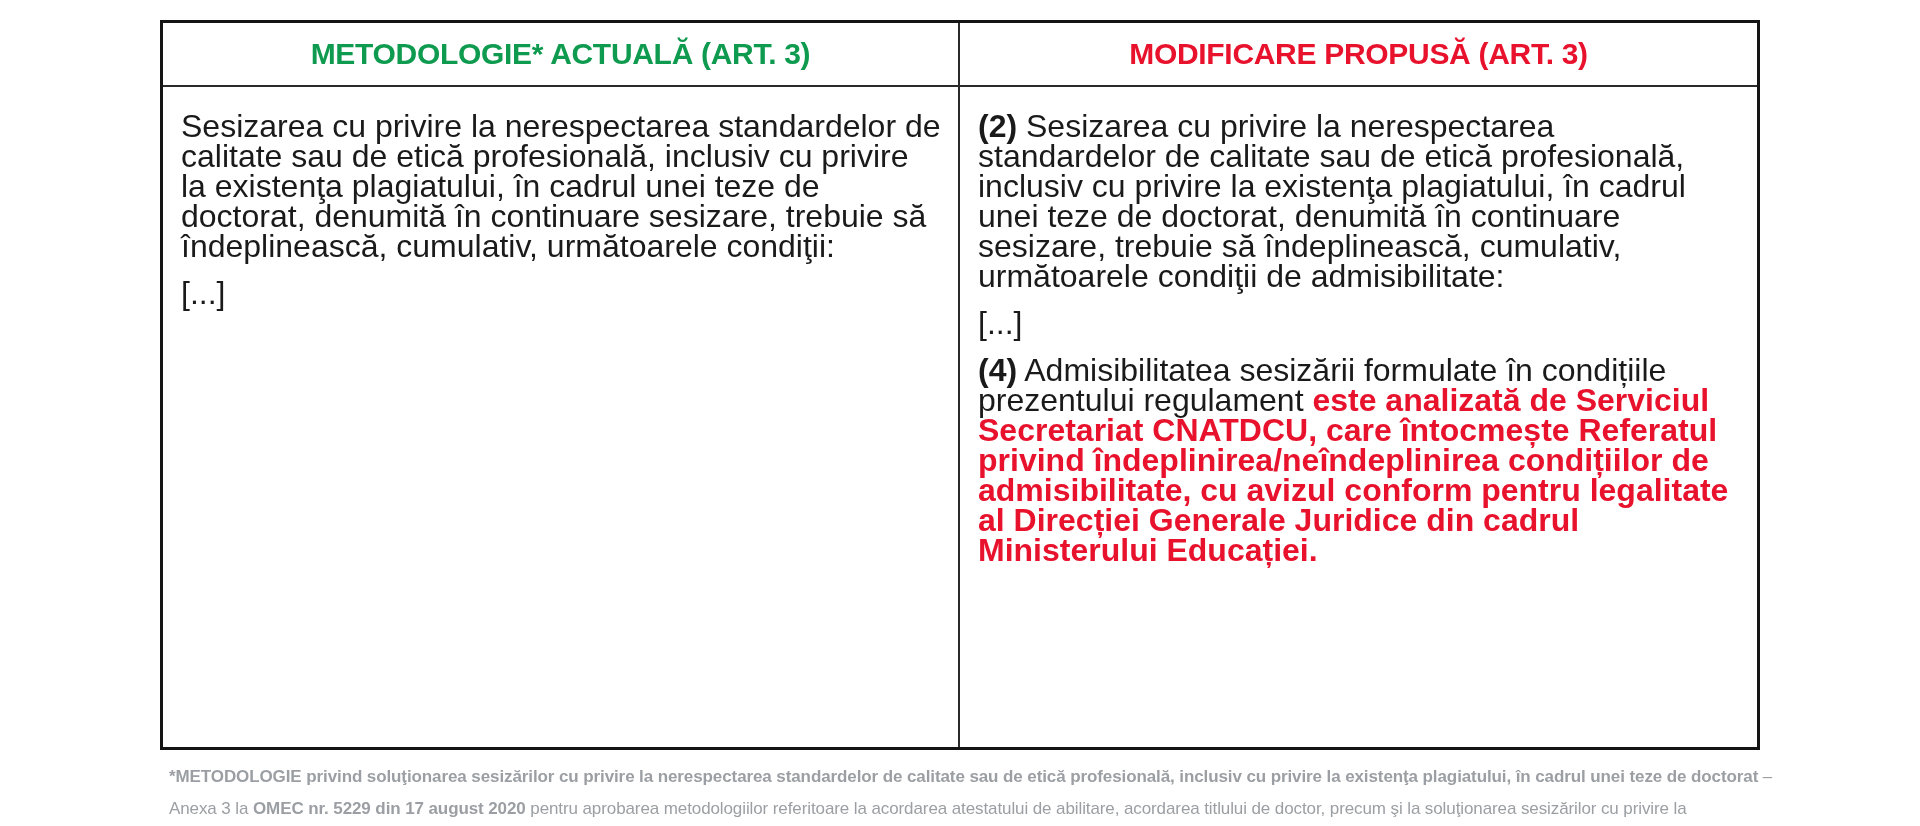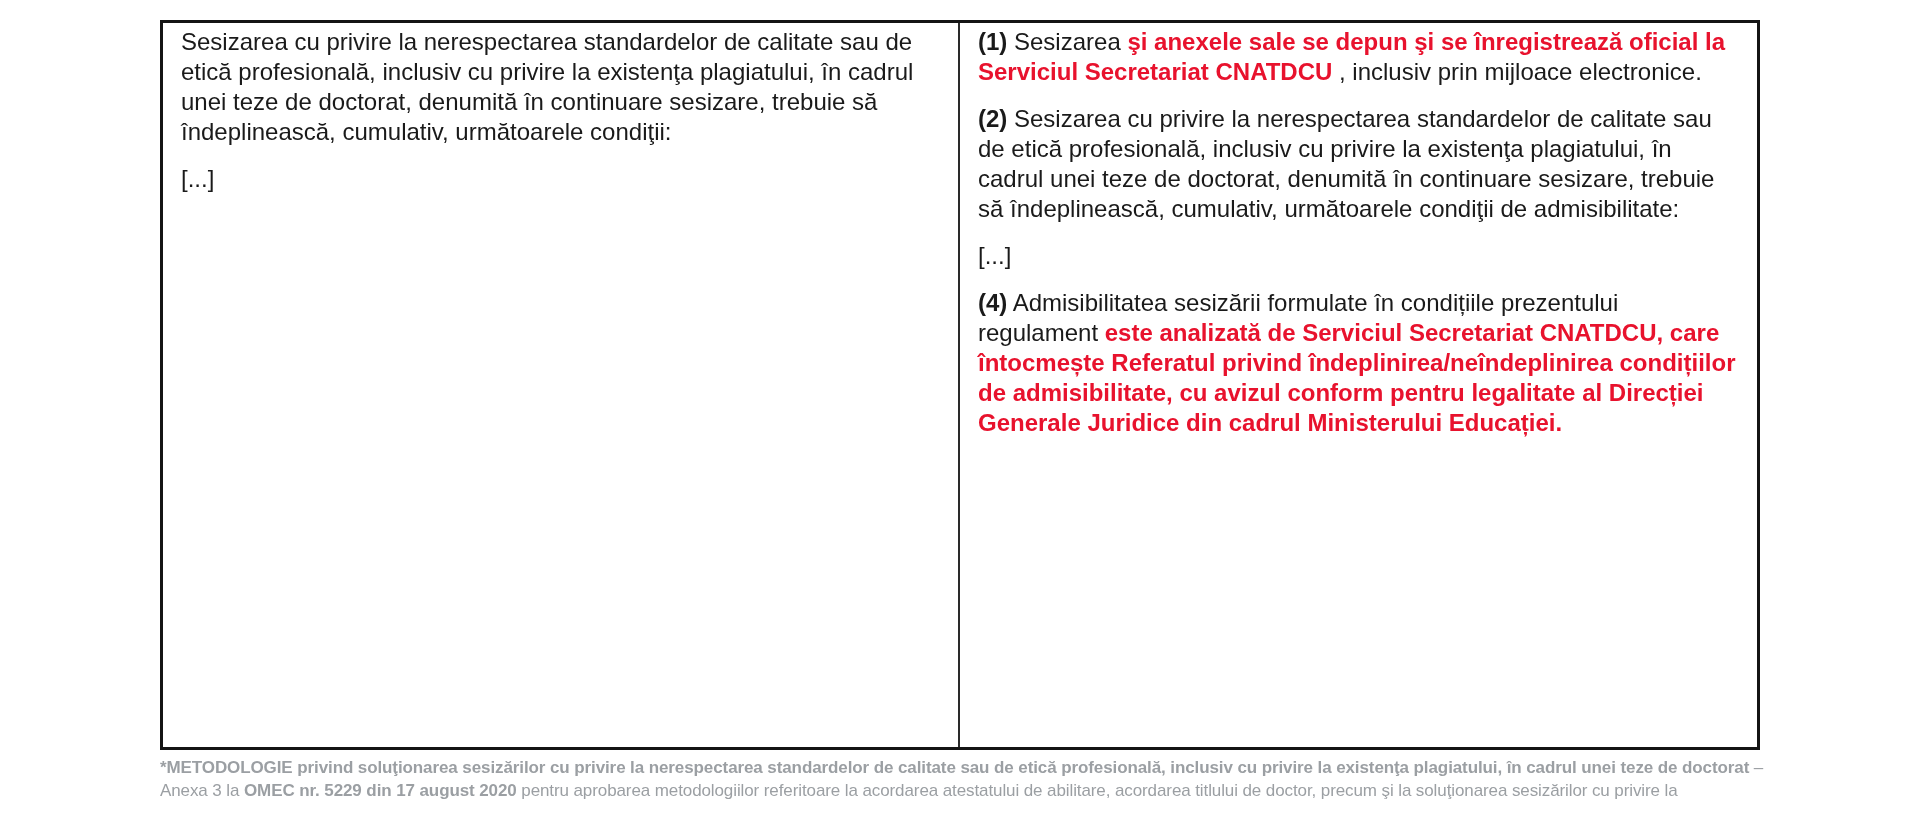--- a/index.html
+++ b/index.html
@@ -45,59 +45,62 @@
   }
   .header-cell.left{color:var(--green);border-right:2px solid #2a2a2a;}
   .header-cell.right{color:var(--red);}
   .body-row{
     flex:1 1 auto;
     display:flex;
     min-height:0;
   }
   .body-cell{
     flex:1 1 50%;
-    padding:4px 16px 8px 18px;
-    font-size:24px;
+    padding:24px 16px 8px 18px;
+    font-size:32px;
     line-height:30px;
     overflow:hidden;
   }
   .body-cell.left{border-right:2px solid #2a2a2a;}
   .para{margin:0 0 17px 0;}
   .para:last-child{margin-bottom:0;}
   .seg-n{font-weight:400;color:var(--ink);}
   .seg-b{font-weight:700;color:var(--ink);}
   .seg-rb{font-weight:700;color:var(--red);}
   .seg-u{font-weight:400;color:var(--ink);}
   .footnote{
     position:absolute;
     left:160px;top:757px;
     width:1740px;
     color:var(--muted);
     font-size:17px;
     line-height:22.5px;
   }
   .footnote .para{
-    margin:0;
+    margin:9px;
     white-space:nowrap;
     letter-spacing:-0.1px;
   }
   .seg-fb{font-weight:700;color:var(--muted);}
   .seg-fn{font-weight:400;color:var(--muted);}
 </style>
 </head>
 <body>
 
 <div class="comparison-table">
+  <div class="header-row">
+    <div class="header-cell left">METODOLOGIE* ACTUALĂ (ART. 3)</div>
+    <div class="header-cell right">MODIFICARE PROPUSĂ (ART. 3)</div>
+  </div>
   <div class="body-row">
     <div class="body-cell left">
         <div class="para"><span class="seg-n">Sesizarea cu privire la nerespectarea standardelor de calitate sau de etică profesională, inclusiv cu privire la existenţa plagiatului, în cadrul unei teze de doctorat, denumită în continuare sesizare, trebuie să îndeplinească, cumulativ, următoarele condiţii:</span></div>
         <div class="para"><span class="seg-n">[...]</span></div>
       </div>
     <div class="body-cell right">
-        <div class="para"><span class="seg-b">(1)</span><span class="seg-n"> Sesizarea </span><span class="seg-rb">şi anexele sale se depun şi se înregistrează oficial la Serviciul Secretariat CNATDCU</span><span class="seg-n"> , inclusiv prin mijloace electronice.</span></div>
         <div class="para"><span class="seg-b">(2)</span><span class="seg-n"> Sesizarea cu privire la nerespectarea standardelor de calitate sau de etică profesională, inclusiv cu privire la existenţa plagiatului, în cadrul unei teze de doctorat, denumită în continuare sesizare, trebuie să îndeplinească, </span><span class="seg-u">cumulativ</span><span class="seg-n">, următoarele condiţii de admisibilitate:</span></div>
         <div class="para"><span class="seg-n">[...]</span></div>
         <div class="para"><span class="seg-b">(4)</span><span class="seg-n"> Admisibilitatea sesizării formulate în condițiile prezentului regulament </span><span class="seg-rb">este analizată de  Serviciul Secretariat CNATDCU, care întocmește  Referatul privind îndeplinirea/neîndeplinirea condițiilor de admisibilitate, cu avizul conform pentru legalitate al Direcției Generale Juridice din cadrul Ministerului Educației.</span></div>
       </div>
   </div>
 </div>
 
 <div class="footnote">
     <div class="para"><span class="seg-fb">*METODOLOGIE privind soluţionarea sesizărilor cu privire la nerespectarea standardelor de calitate sau de etică profesională, inclusiv cu privire la existenţa plagiatului, în cadrul unei teze de doctorat</span><span class="seg-fn"> – </span></div>
     <div class="para"><span class="seg-fn">Anexa 3 la </span><span class="seg-fb"> OMEC nr. 5229 din 17 august 2020</span><span class="seg-fn"> pentru aprobarea metodologiilor referitoare la acordarea atestatului de abilitare, acordarea titlului de doctor, precum şi la soluţionarea sesizărilor cu privire la</span></div>

